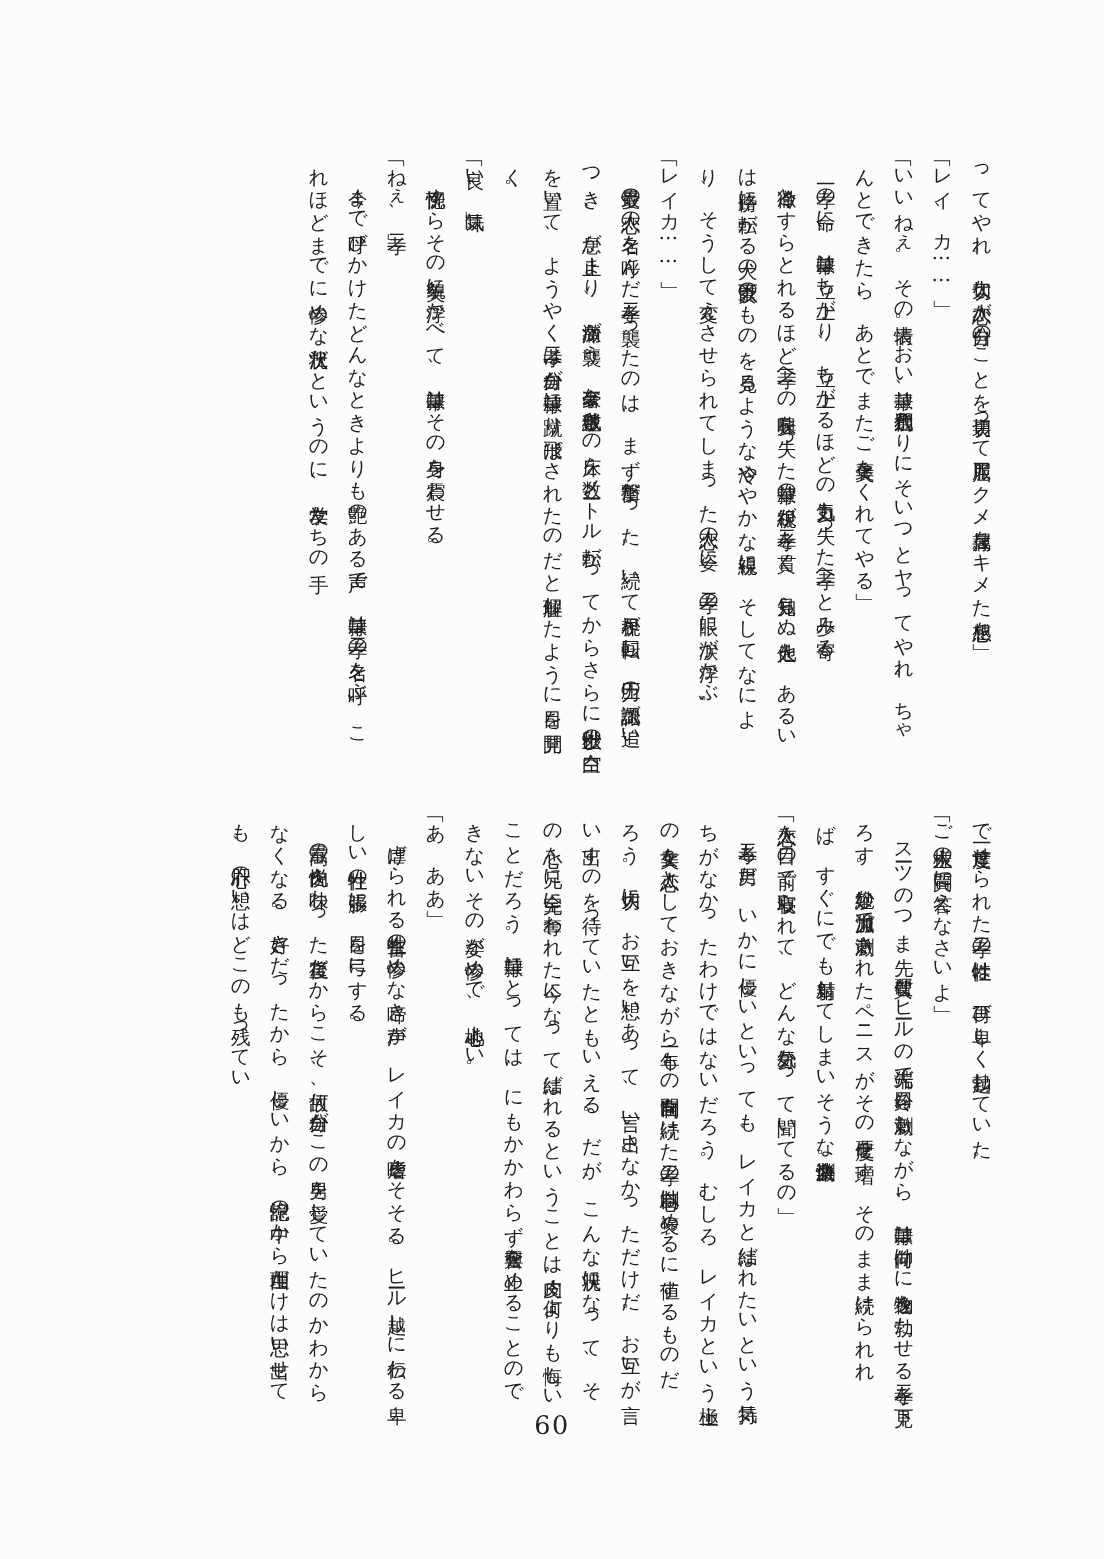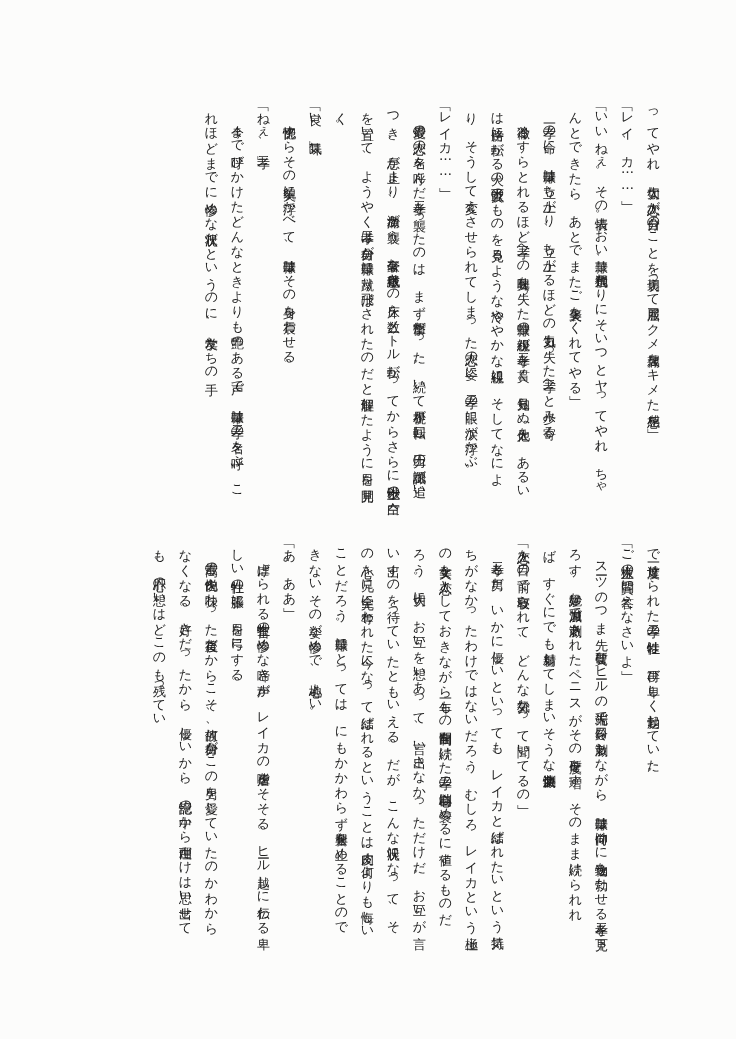--- a/index.html
+++ b/index.html
@@ -78,14 +78,15 @@
     <p>で一度達せられた孝二の牡性は、再び卑しく勃起していた。</p>
     <p>「ご主人様の質問に答えなさいよ」</p>
     <p class="indent">スーツのつま先、硬質なヒールの先端で鈴口を刺激しながら、隷華は仰向けに逸物を勃たせる孝二を見下ろす。絶妙な力加減で刺激されたペニスがその硬度を増す。そのまま続けられれば、すぐにでも射精してしまいそうな快楽刺激。</p>
     <p>「恋人を目の前で寝取られて、どんな気分かって聞いてるの」</p>
     <p class="indent">孝二も男だ。いかに優しいといっても、レイカと結ばれたいという気持ちがなかったわけではないだろう。むしろ、レイカという極上の美女を恋人としておきながら一年もの間自制を続けた孝二の自制心は褒めるに値するものだろう。大切に、お互いを想いあって、言い出さなかっただけだ。お互いが言い出すのを待っていたともいえる。だが、こんな状況になって、その心を兄に完全に奪われた今になって結ばれるということは皮肉。何よりも悔しいことだろう。隷華にとっては、にもかかわらず興奮を止めることのできないその姿が惨めで、心地よい。</p>
     <p>「あ、ああ」</p>
     <p class="indent">虐げられる牡畜生の惨めな啼き声が、レイカの嗜虐をそそる。ヒール越しに伝わる卑しい牡性の膨張に、目を弓にする。</p>
     <p class="indent">最高の肉悦を味わった直後だからこそ、何故、自分がこの男を愛していたのかわからなくなる。好きだったから、優しいから、記憶の中から理由だけは思い出せても、肝心の想いはどこのも残ってい</p>
   </div>
 
+  <div class="page-number">60</div>
 
 </div>
 
 </body></html>

